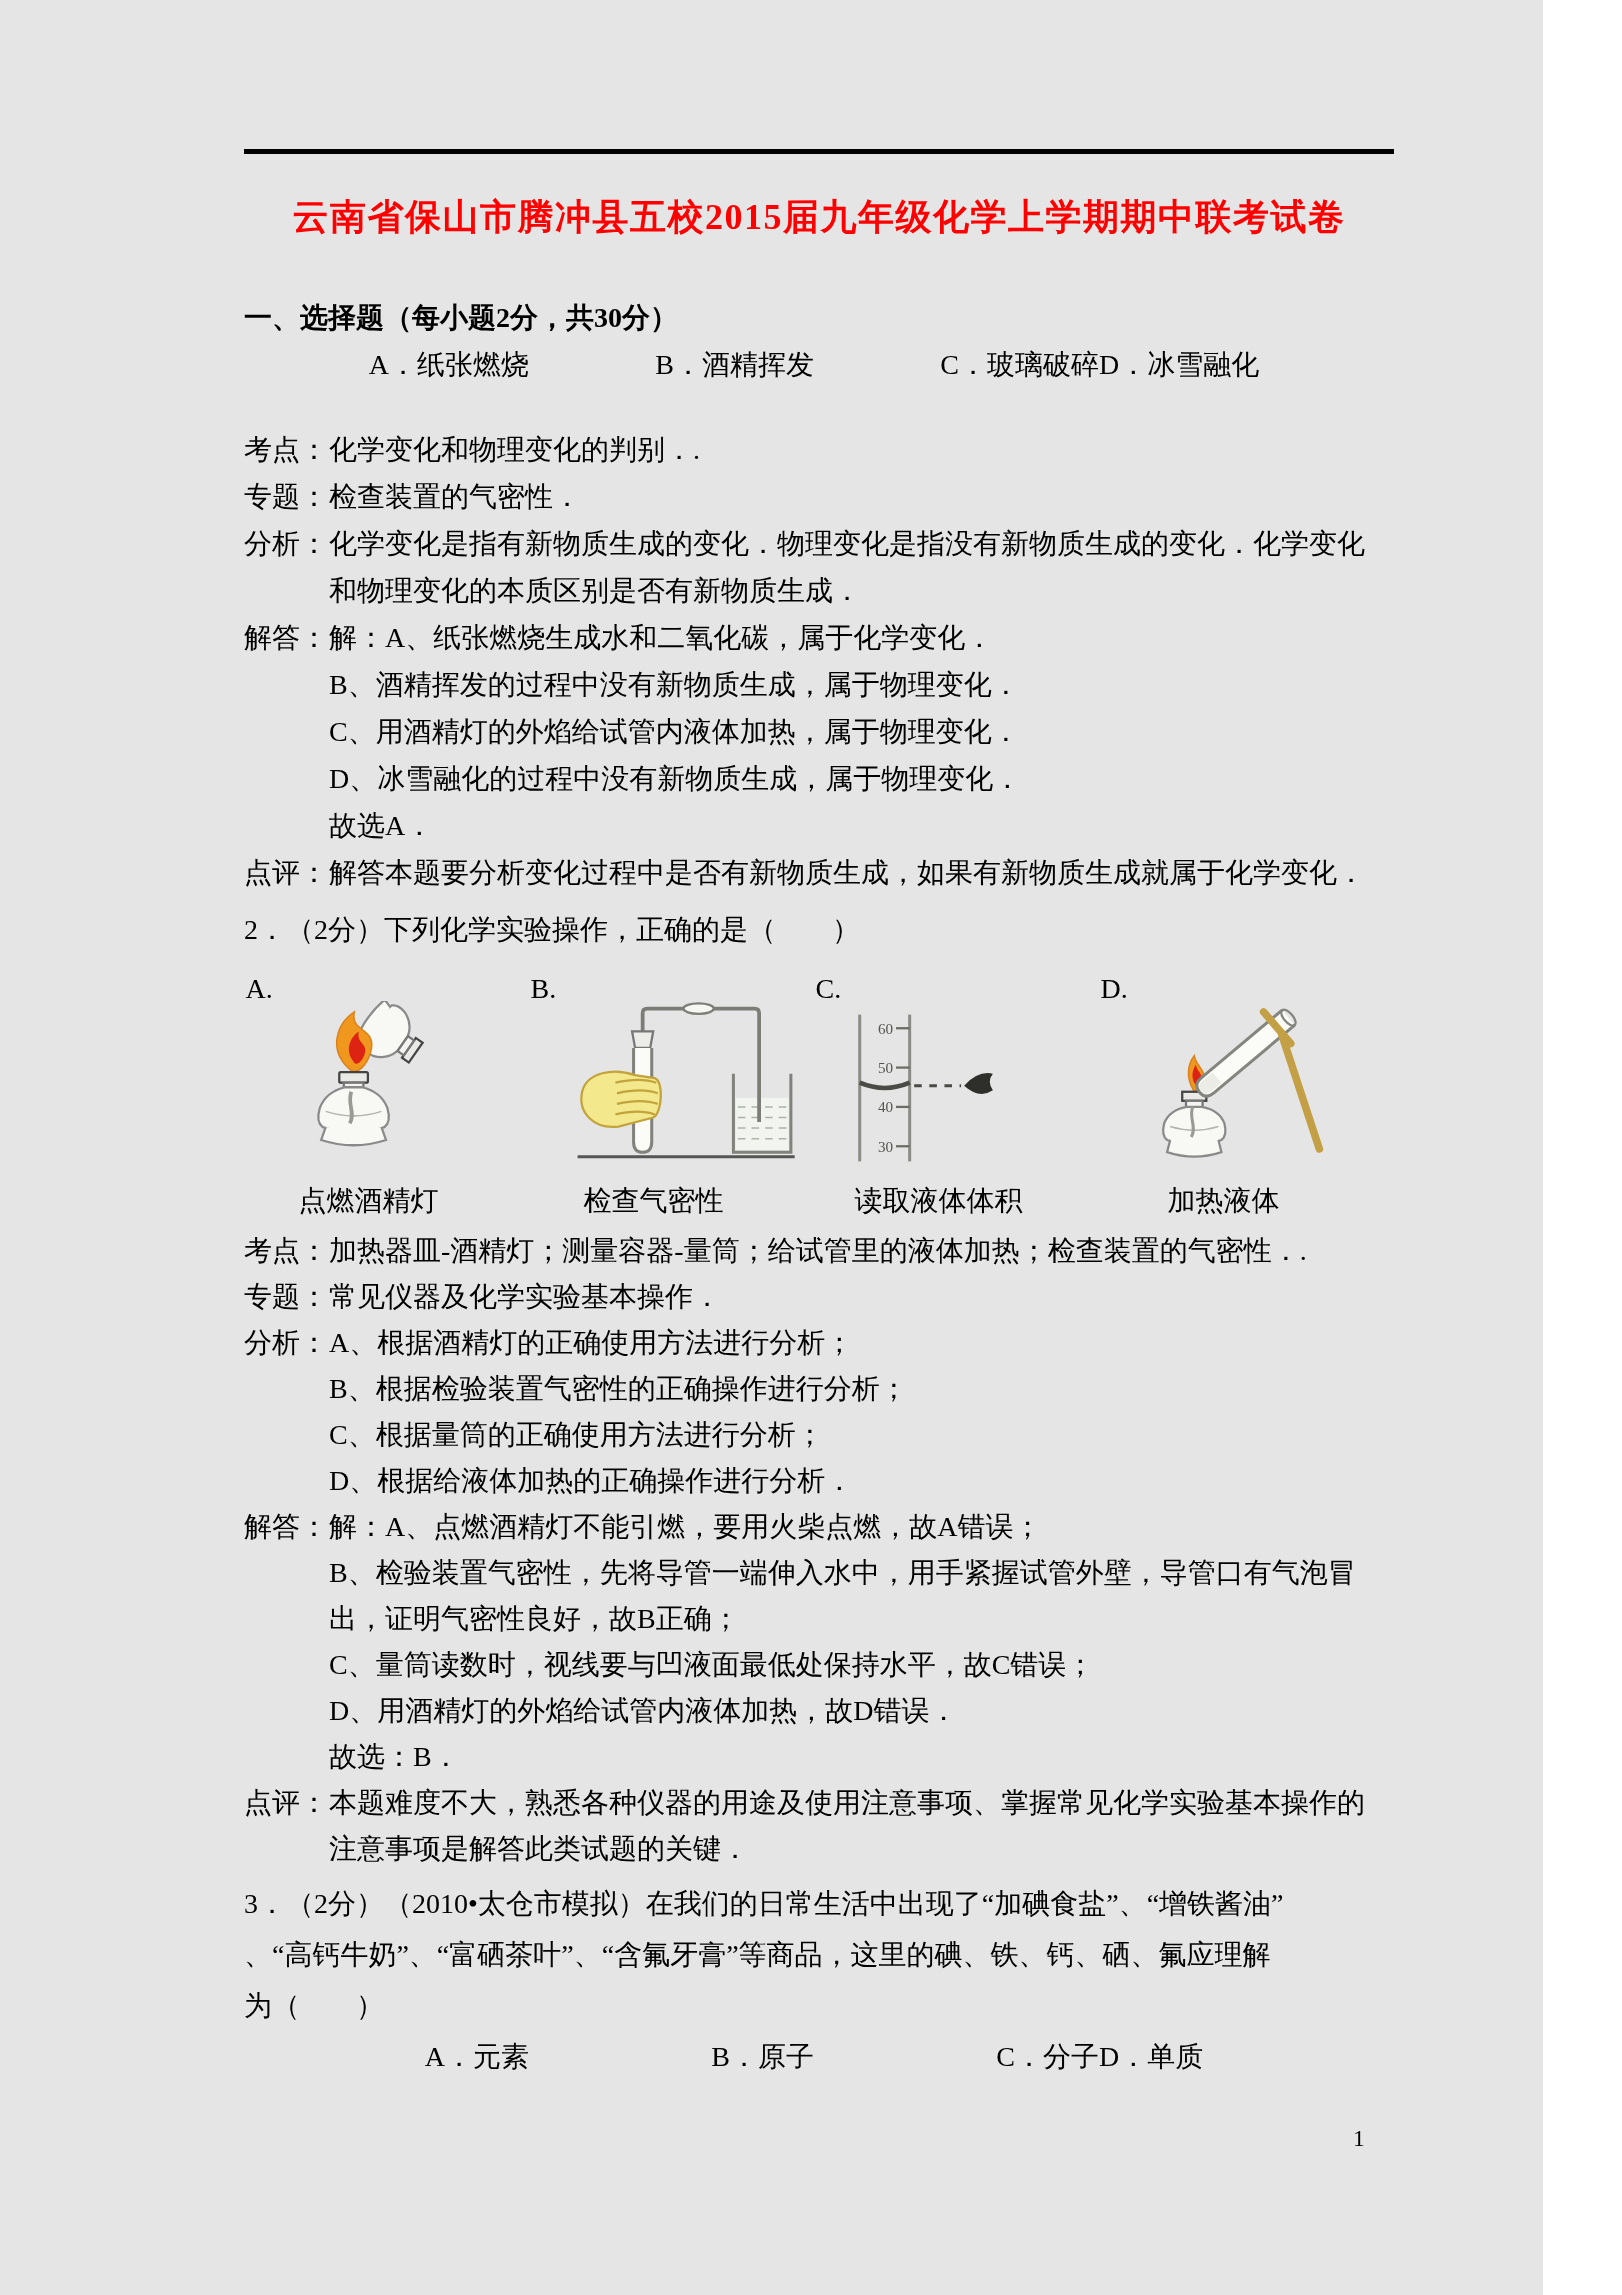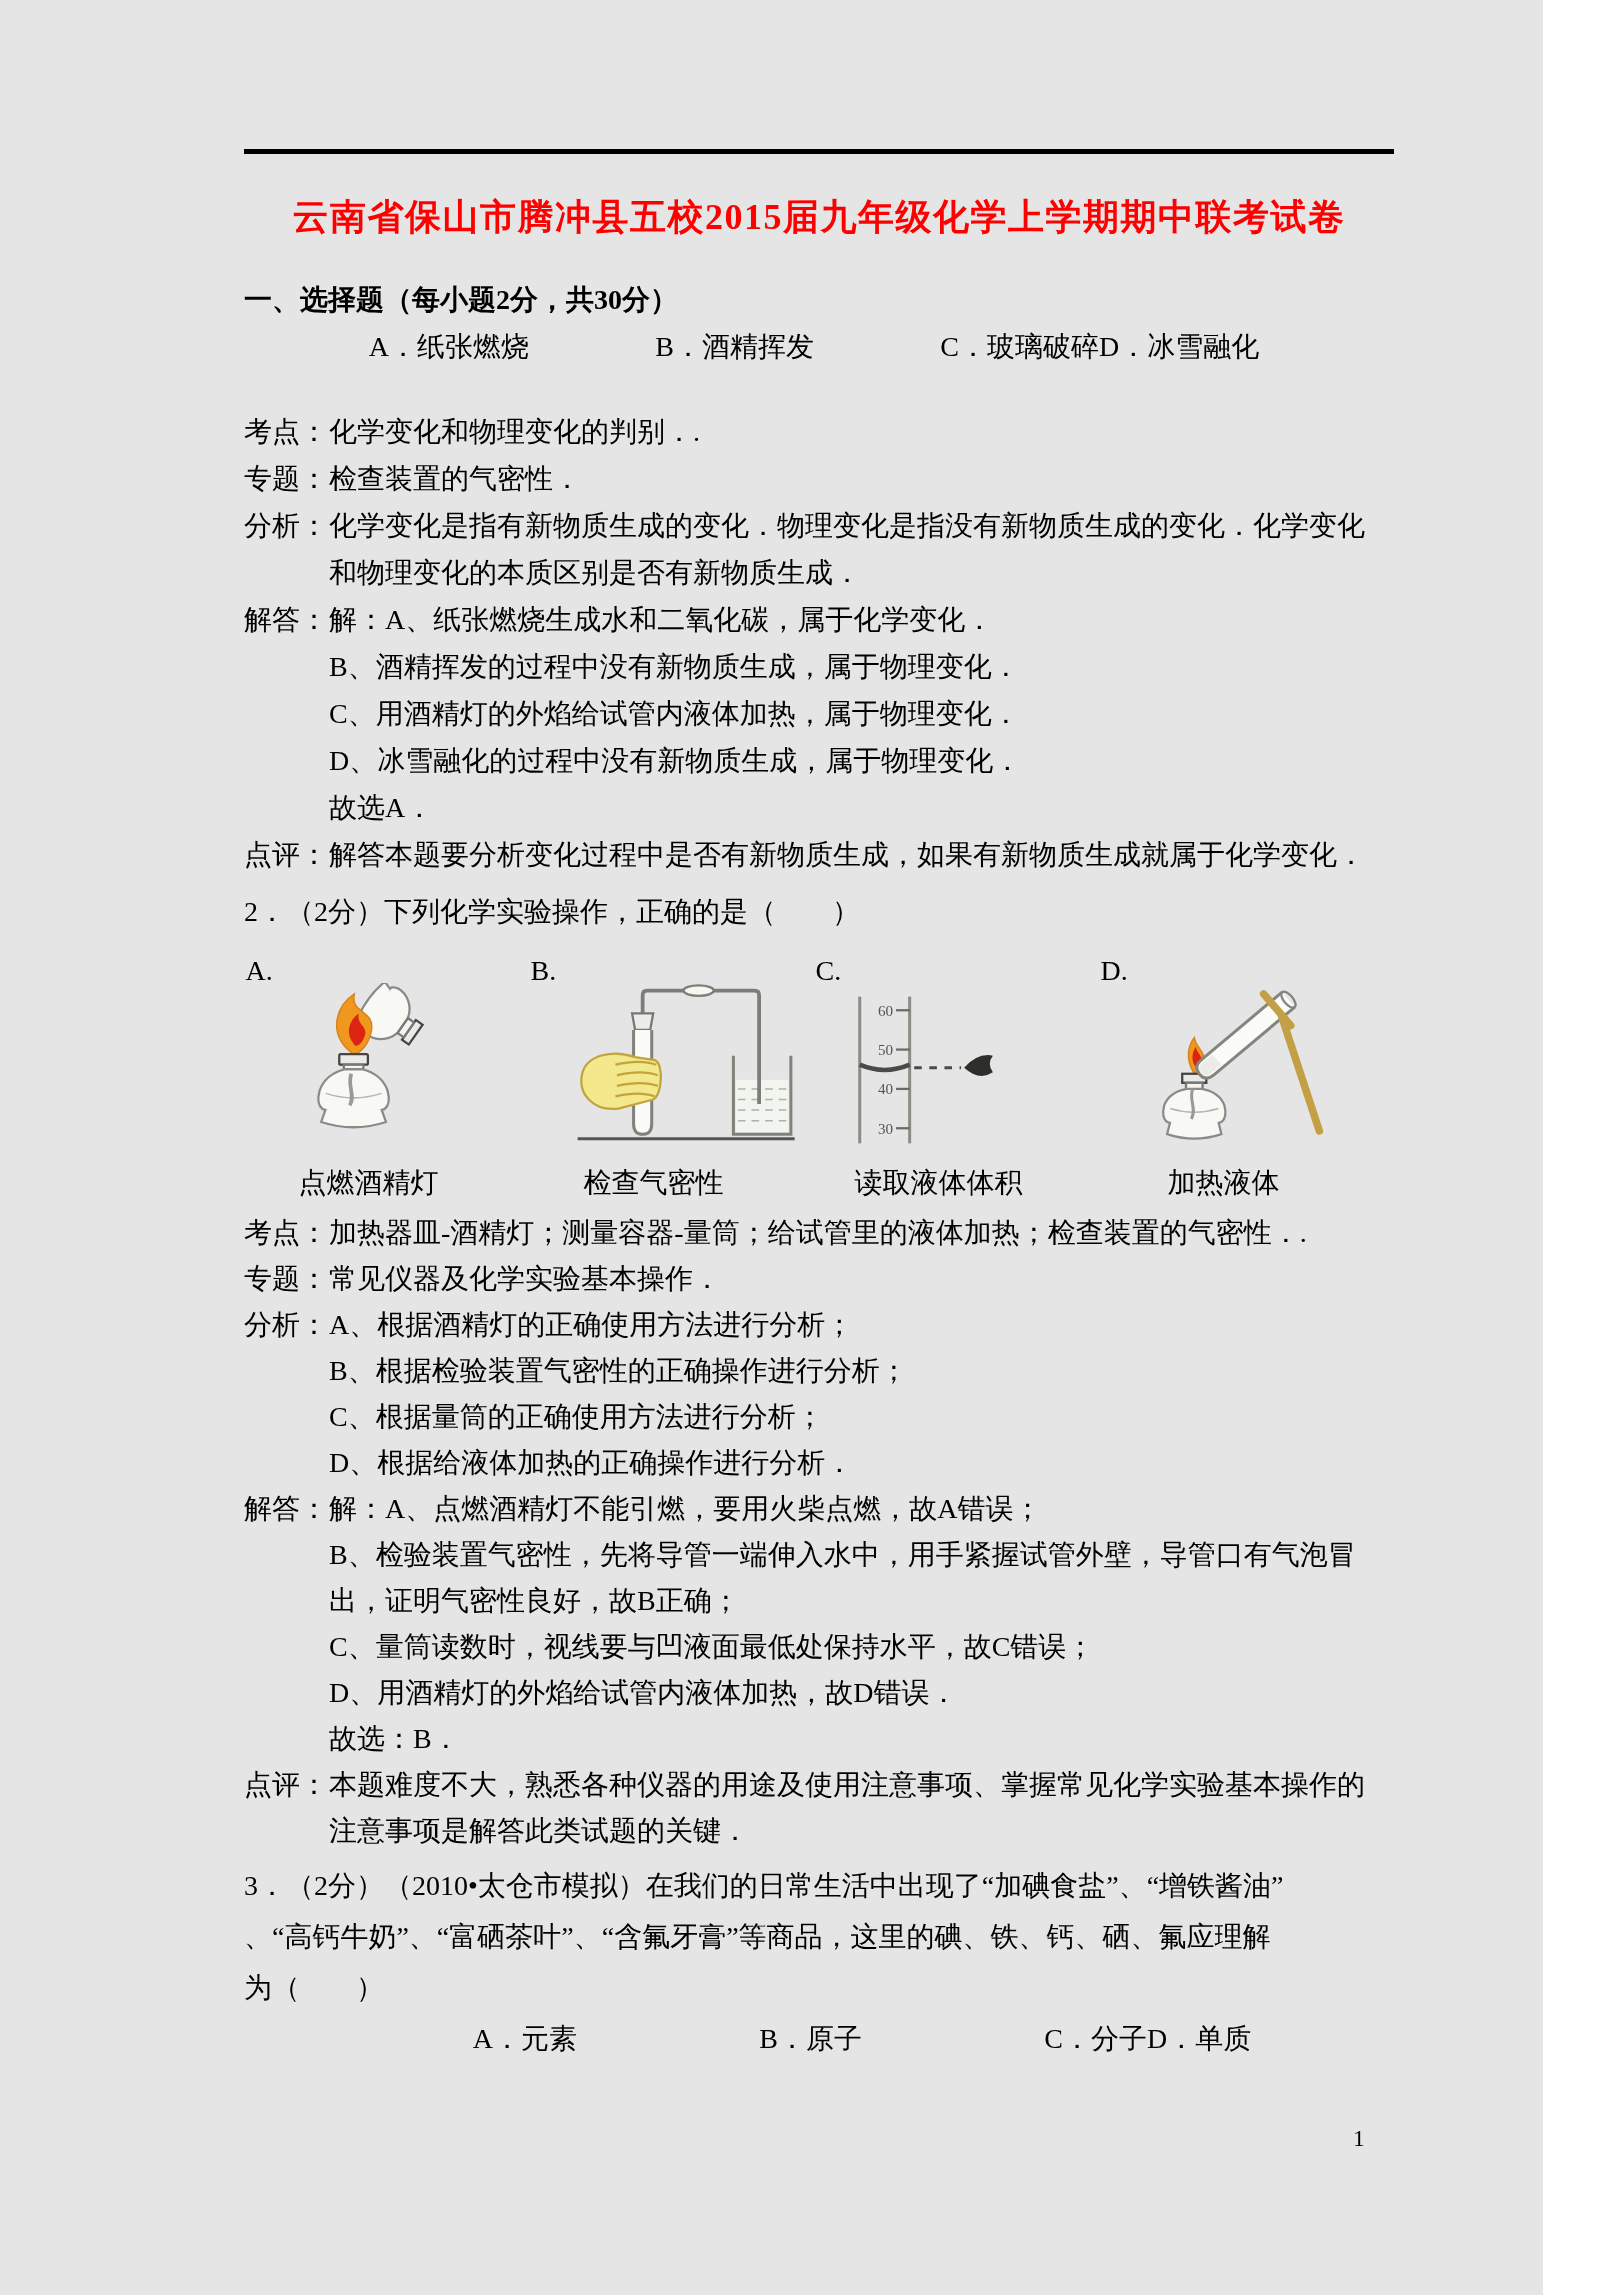--- a/index.html
+++ b/index.html
@@ -19,40 +19,40 @@
   .doc-title {
     margin: 39px 0 0 0;
     text-align: center;
     font-size: 36px;
     line-height: 48px;
     font-weight: 700;
     color: #ff0000;
     letter-spacing: 1.5px;
     white-space: nowrap;
   }
-  .h-section { margin-top: 35px; font-weight: 700; line-height: 47px; white-space: nowrap; }
+  .h-section { margin-top: 53px; font-weight: 700; line-height: 47px; white-space: nowrap; }
   .tline { line-height: 47px; white-space: nowrap; }
   .opt-row { display: flex; line-height: 47px; }
   .opt-row .opt { flex: 0 0 285px; white-space: nowrap; text-align: right; }
   .opt-row .opt:last-child { flex: 0 0 auto; }
   .gap-sm { height: 38px; }
   .arow { display: flex; }
   .albl { flex: 0 0 85px; line-height: 47px; white-space: nowrap; }
   .acnt { flex: 1 1 auto; min-width: 0; }
   .q2block .albl, .q2block .tline { line-height: 46px; }
   .q2stem { margin-top: 10.6px; }
   .figrow { display: flex; margin-top: 18px; }
   .figcell { position: relative; flex: 0 0 285px; height: 257px; }
   .figletter { position: absolute; left: 1.5px; top: 0; line-height: 36px; }
   .figsvg { position: absolute; left: 35px; top: 30px; }
   .figsvg.cyl { left: 19.6px; }
   .figcap { position: absolute; left: 0; top: 211px; width: 249px; text-align: center; white-space: nowrap; font-family: Liberation Mono, monospace; }
   .q3block { margin-top: 6px; }
   .q3block .tline { line-height: 51px; }
-  .q3opts { line-height: 51px; margin-left: 48px; }
+  .q3opts { line-height: 51px; }
   .pageno { position: absolute; left: 1353px; top: 2123px; font-size: 23.4px; line-height: 30px; }
   svg { display: block; }
 </style>
 </head>
 <body>
 
 <div class="page">
   <div class="content">
 
     <div class="top-rule"></div>

